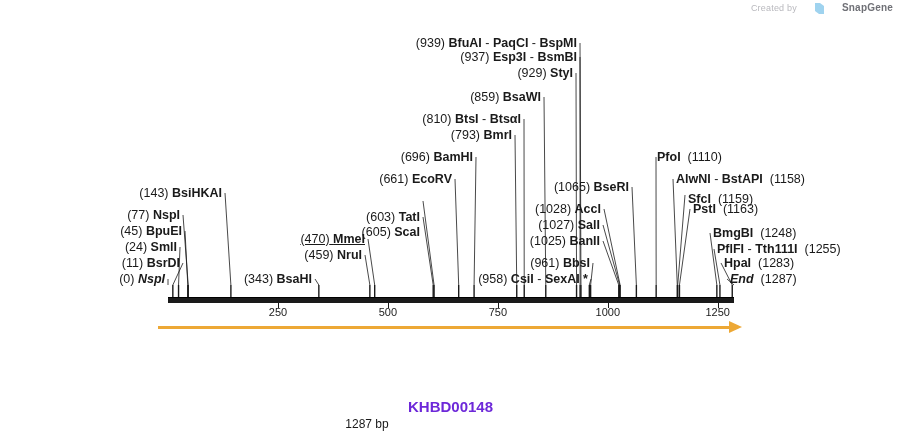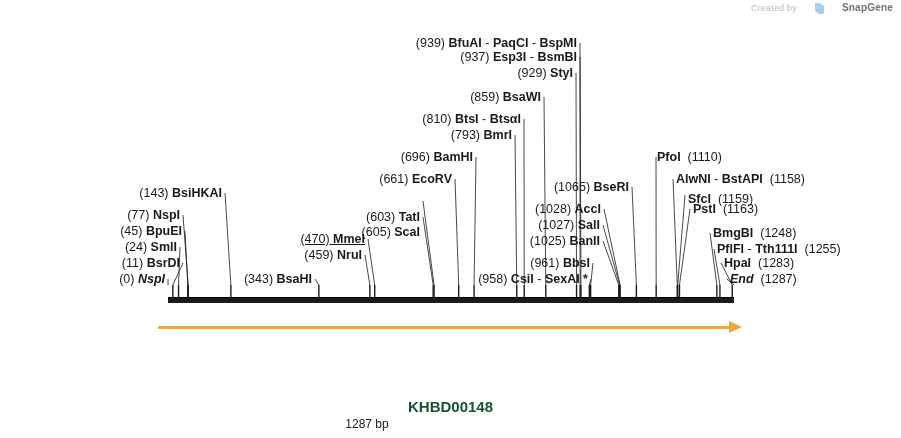--- a/index.html
+++ b/index.html
@@ -141,21 +141,21 @@
 
   
   .title {
     position: absolute;
     left: 0;
     top: 398px;
     width: 901px;
     text-align: center;
     font-size: 15px;
     font-weight: bold;
-    color: #14532d;
+    color: #6d28d9;
   }
   .subtitle {
     position: absolute;
     left: 0;
     top: 417px;
     width: 734px;
     text-align: center;
     font-size: 12px;
     color: #1a1a1a;
   }
@@ -237,20 +237,32 @@
       <path d="M 685 195 L 677.7078477078477 285" stroke="#1a1a1a" stroke-width="0.8" fill="none"></path>
       <path d="M 690 209 L 679.4669774669774 285" stroke="#1a1a1a" stroke-width="0.8" fill="none"></path>
       <path d="M 710 233 L 716.8484848484849 285" stroke="#1a1a1a" stroke-width="0.8" fill="none"></path>
       <path d="M 714 249 L 719.9269619269619 285" stroke="#1a1a1a" stroke-width="0.8" fill="none"></path>
       <path d="M 721 263 L 732.2408702408702 285" stroke="#1a1a1a" stroke-width="0.8" fill="none"></path>
       <path d="M 727 279 L 734 285" stroke="#1a1a1a" stroke-width="0.8" fill="none"></path>
     </svg>
 
   <div class="backbone"></div>
 
+  <div class="ruler" id="ruler">
+      <div class="tick" style="left: 109.946px;"></div>
+      <div class="tick-label" style="left: 109.946px;">250</div>
+      <div class="tick" style="left: 219.891px;"></div>
+      <div class="tick-label" style="left: 219.891px;">500</div>
+      <div class="tick" style="left: 329.837px;"></div>
+      <div class="tick-label" style="left: 329.837px;">750</div>
+      <div class="tick" style="left: 439.782px;"></div>
+      <div class="tick-label" style="left: 439.782px;">1000</div>
+      <div class="tick" style="left: 549.728px;"></div>
+      <div class="tick-label" style="left: 549.728px;">1250</div>
+    </div>
 
   <div class="orf">
     <div class="orf-line"></div>
     <div class="orf-head"></div>
   </div>
 
   <div id="labels">
       <div class="label r" style="top: 186px; right: 679px;"><span class="pos">(143)</span>&nbsp;<span class="enz">BsiHKAI</span></div>
       <div class="label r" style="top: 208px; right: 721px;"><span class="pos">(77)</span>&nbsp;<span class="enz">NspI</span></div>
       <div class="label r" style="top: 224px; right: 719px;"><span class="pos">(45)</span>&nbsp;<span class="enz">BpuEI</span></div>

